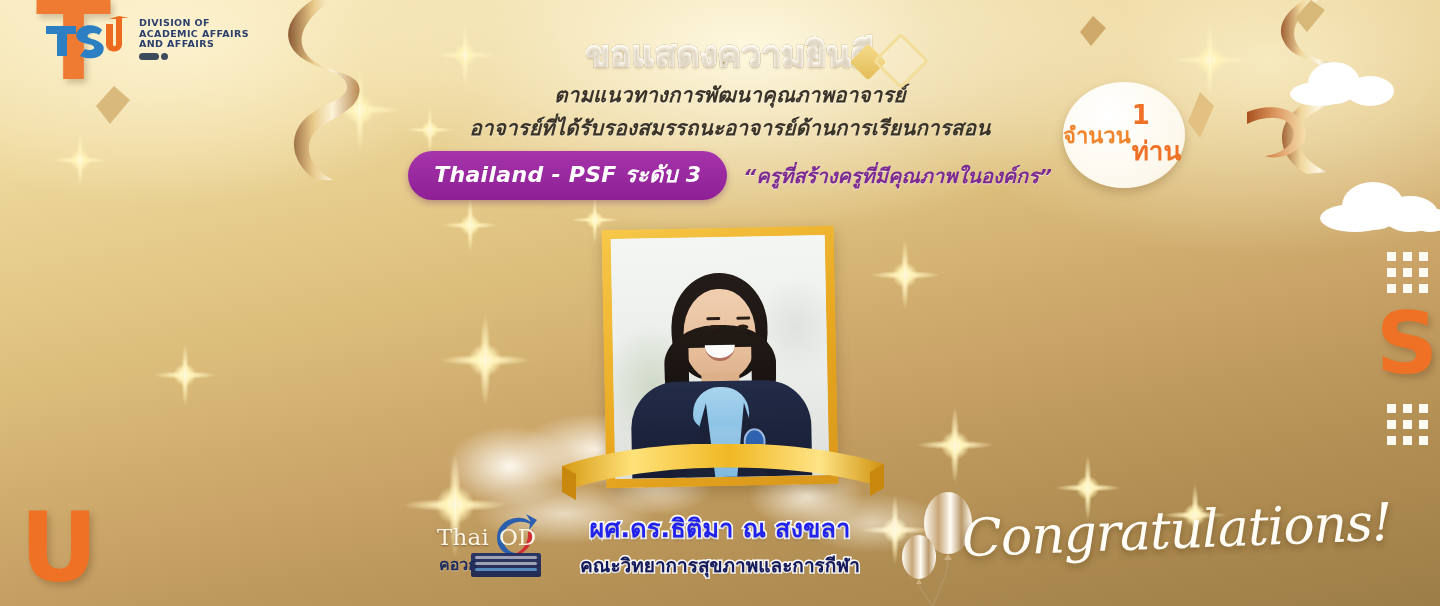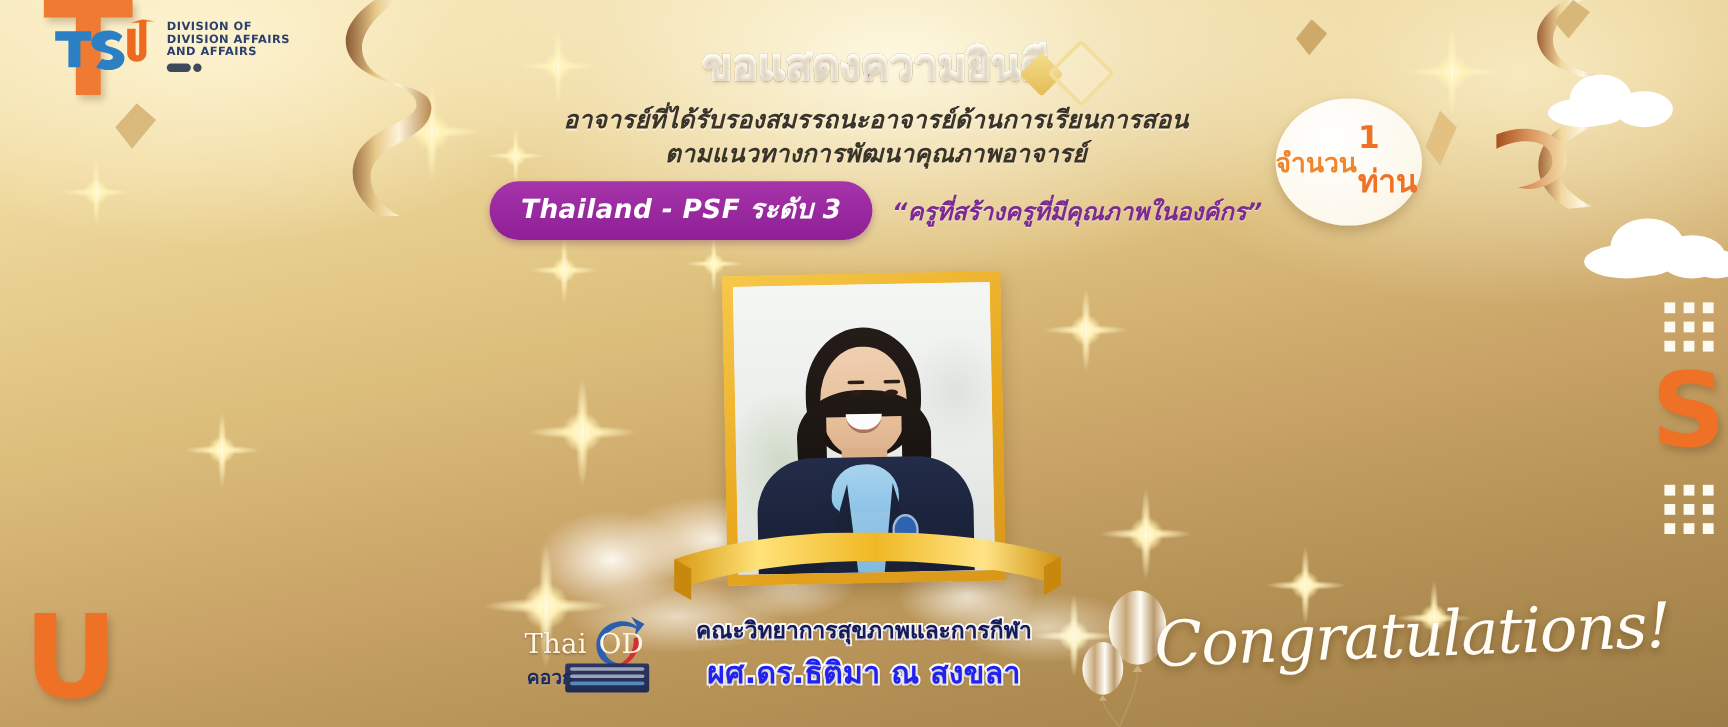--- a/index.html
+++ b/index.html
@@ -353,37 +353,37 @@
     <svg class="tsu-mark" width="86" height="46" viewBox="0 0 86 46">
 
       <path d="M2 10 h30 v8 H23 v22 H13 V18 H2 Z" fill="#2d7fc4"></path>
 
       <path d="M58 14 c-4-5-14-6-20-3 c-7 3-8 12-1 15 c5 2 12 2 13 5 c1 3-5 4-9 2 l-5 7 c8 4 20 3 23-4 c3-7-3-11-11-13 c-4-1-6-3-3-5 c3-2 8-1 10 1 Z" fill="#2d7fc4"></path>
 
       <path d="M62 8 v20 c0 10 16 10 16 0 V2 l7 0 l-10-2 l-10 3 l7 0 v25 c0 3-3 3-3 0 V8 Z" fill="#ec6b1f"></path>
     </svg>
     <div class="logo-div">
       <div>DIVISION OF</div>
-      <div>DIVISION AFFAIRS</div>
+      <div>ACADEMIC AFFAIRS</div>
       <div>AND AFFAIRS</div>
       <div class="logo-pill">
         <span class="bar"></span>
           <span class="dot"></span>
       </div>
     </div>
   </div>
 
   <div id="headline-block">
     <div id="headline">ขอแสดงความยินดี</div>
     <div id="diamonds">
       <div class="dia solid" style="left:0;top:18px;"></div>
       <div class="dia hollow" style="left:26px;top:10px;"></div>
     </div>
+    <div class="sub" id="sub2">ตามแนวทางการพัฒนาคุณภาพอาจารย์</div>
     <div class="sub" id="sub1">อาจารย์ที่ได้รับรองสมรรถนะอาจารย์ด้านการเรียนการสอน</div>
-    <div class="sub" id="sub2">ตามแนวทางการพัฒนาคุณภาพอาจารย์</div>
     <div id="tagrow">
       <div id="psf-badge">Thailand - PSF ระดับ 3</div>
       <div id="motto">“ครูที่สร้างครูที่มีคุณภาพในองค์กร”</div>
     </div>
   </div>
 
   <div id="count-badge">
     <div class="l1">จำนวน</div>
     <div class="l2">1 ท่าน</div>
   </div>
@@ -420,22 +420,22 @@
           <stop offset="80%" stop-color="#ffe486"></stop>
         <stop offset="100%" stop-color="#cf910f"></stop>
       </linearGradient>
     </defs>
     <path d="M4 22 C90 -8 240 -8 326 20 L326 44 C240 16 90 16 4 48 Z" fill="url(#sw)"></path>
     <path d="M4 22 L4 48 L18 56 L18 30 Z" fill="#c8880d"></path>
     <path d="M326 20 L326 44 L312 52 L312 28 Z" fill="#c8880d"></path>
   </svg>
 
   <div id="name-block">
+    <div id="person-name">ผศ.ดร.ธิติมา ณ สงขลา</div>
     <div id="person-faculty">คณะวิทยาการสุขภาพและการกีฬา</div>
-    <div id="person-name">ผศ.ดร.ธิติมา ณ สงขลา</div>
   </div>
 
   <div id="contacts">
   </div>
 
   <div id="thaipod">
     <svg style="position:absolute;left:48px;top:0;" width="58" height="54" viewBox="0 0 58 54">
       <path d="M12 30 C12 12 34 4 46 14 L41 6 L52 12 L44 22 L45 16 C34 10 18 16 18 30 C18 40 26 46 34 45 C24 50 12 43 12 30 Z" fill="#2b5fae"></path>
       <path d="M48 22 C50 36 38 50 24 48 C34 46 44 38 43 24 Z" fill="#d22f35"></path>
     </svg>

